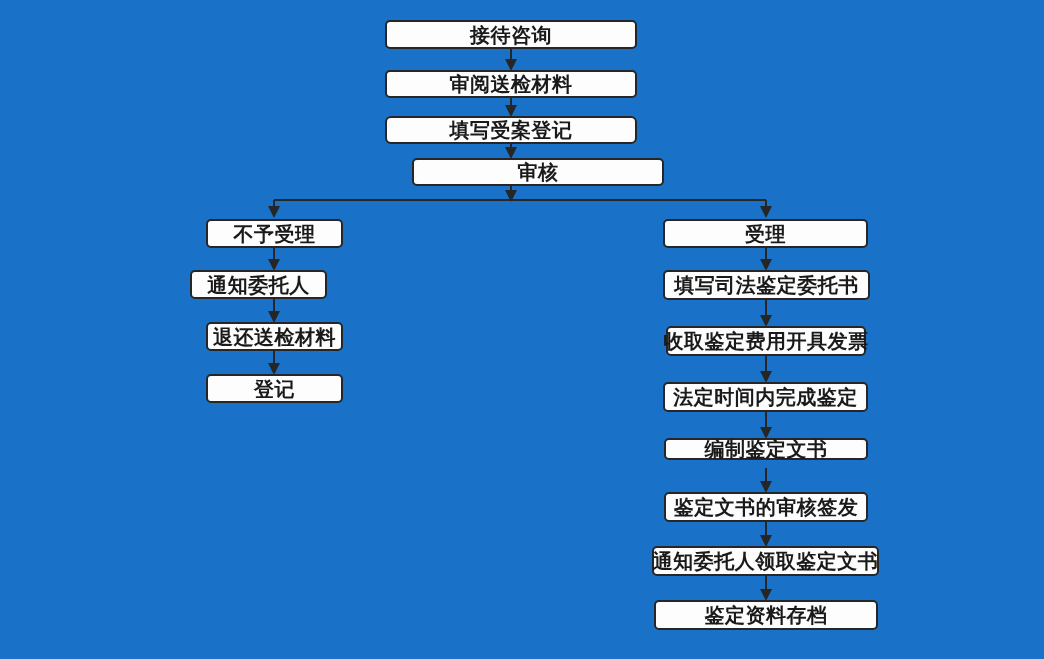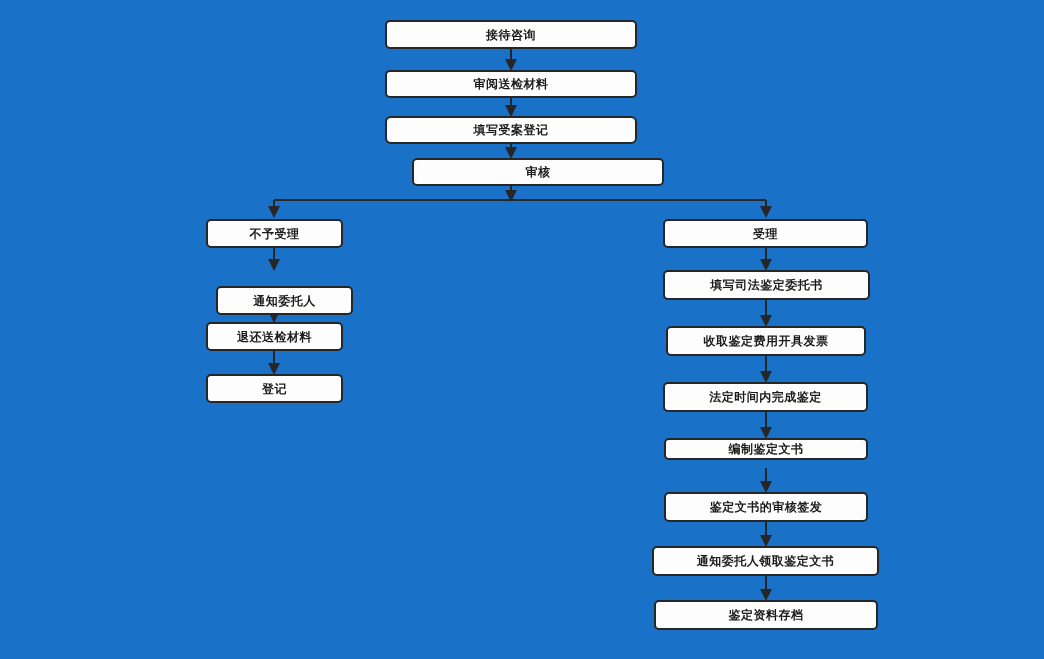--- a/index.html
+++ b/index.html
@@ -19,21 +19,21 @@
     height: 659px;
     background: #1a72c8;
   }
   .node {
     position: absolute;
     box-sizing: border-box;
     background: #fdfdfd;
     border: 2px solid #262626;
     border-radius: 5px;
     color: #1a1a1a;
-    font-size: 12px;
+    font-size: 20px;
     font-weight: bold;
     letter-spacing: 0.5px;
     line-height: 1;
     display: flex;
     align-items: center;
     justify-content: center;
     text-align: center;
     white-space: nowrap;
     z-index: 3;
   }
@@ -127,21 +127,21 @@
       <polygon class="edge-head" points="766,601 760,589 772,589"></polygon>
     </g>
   </svg>
 
   <div class="node" style="left:385px; top:20px; width:252px; height:29px;">接待咨询</div>
   <div class="node" style="left:385px; top:70px; width:252px; height:28px;">审阅送检材料</div>
   <div class="node" style="left:385px; top:116px; width:252px; height:28px;border-radius:6px;">填写受案登记</div>
   <div class="node" style="left:385px; top:158px; width:252px; height:28px;margin-left:27px;">审核</div>
 
   <div class="node" style="left:206px; top:219px; width:137px; height:29px;">不予受理</div>
-  <div class="node" style="left:216px; top:270px; width:137px; height:29px;margin-top:16px;">通知委托人</div>
+  <div class="node" style="left:190px; top:270px; width:137px; height:29px;">通知委托人</div>
   <div class="node" style="left:206px; top:374px; width:137px; height:29px;">登记</div>
   <div class="node" style="left:206px; top:322px; width:137px; height:29px;">退还送检材料</div>
 
   <div class="node" style="left:663px; top:219px; width:205px; height:29px;">受理</div>
   <div class="node" style="left:663px; top:270px; width:207px; height:30px;">填写司法鉴定委托书</div>
   <div class="node" style="left:663px; top:382px; width:205px; height:30px;">法定时间内完成鉴定</div>
   <div class="node" style="left:666px; top:326px; width:200px; height:30px;">收取鉴定费用开具发票</div>
   <div class="node" style="left:664px; top:438px; width:204px; height:22px;">编制鉴定文书</div>
   <div class="node" style="left:664px; top:492px; width:204px; height:30px;">鉴定文书的审核签发</div>
   <div class="node" style="left:652px; top:546px; width:227px; height:30px;">通知委托人领取鉴定文书</div>

